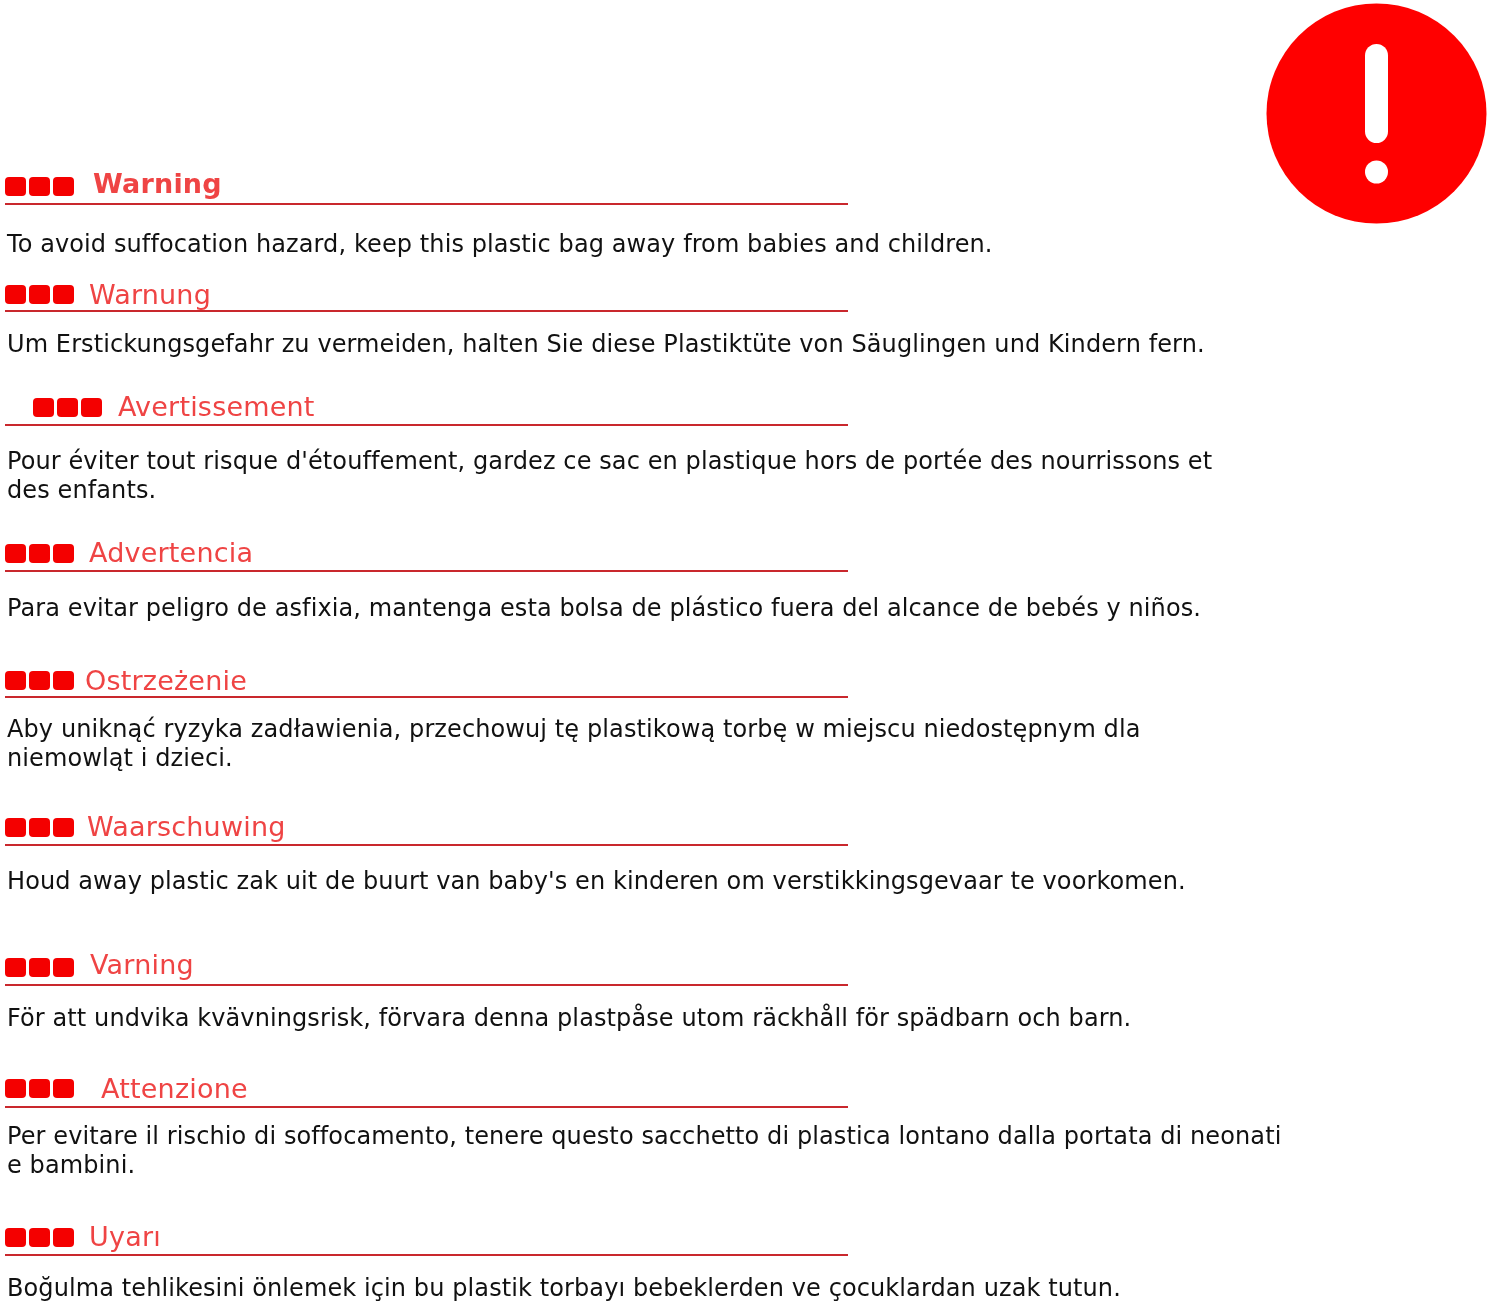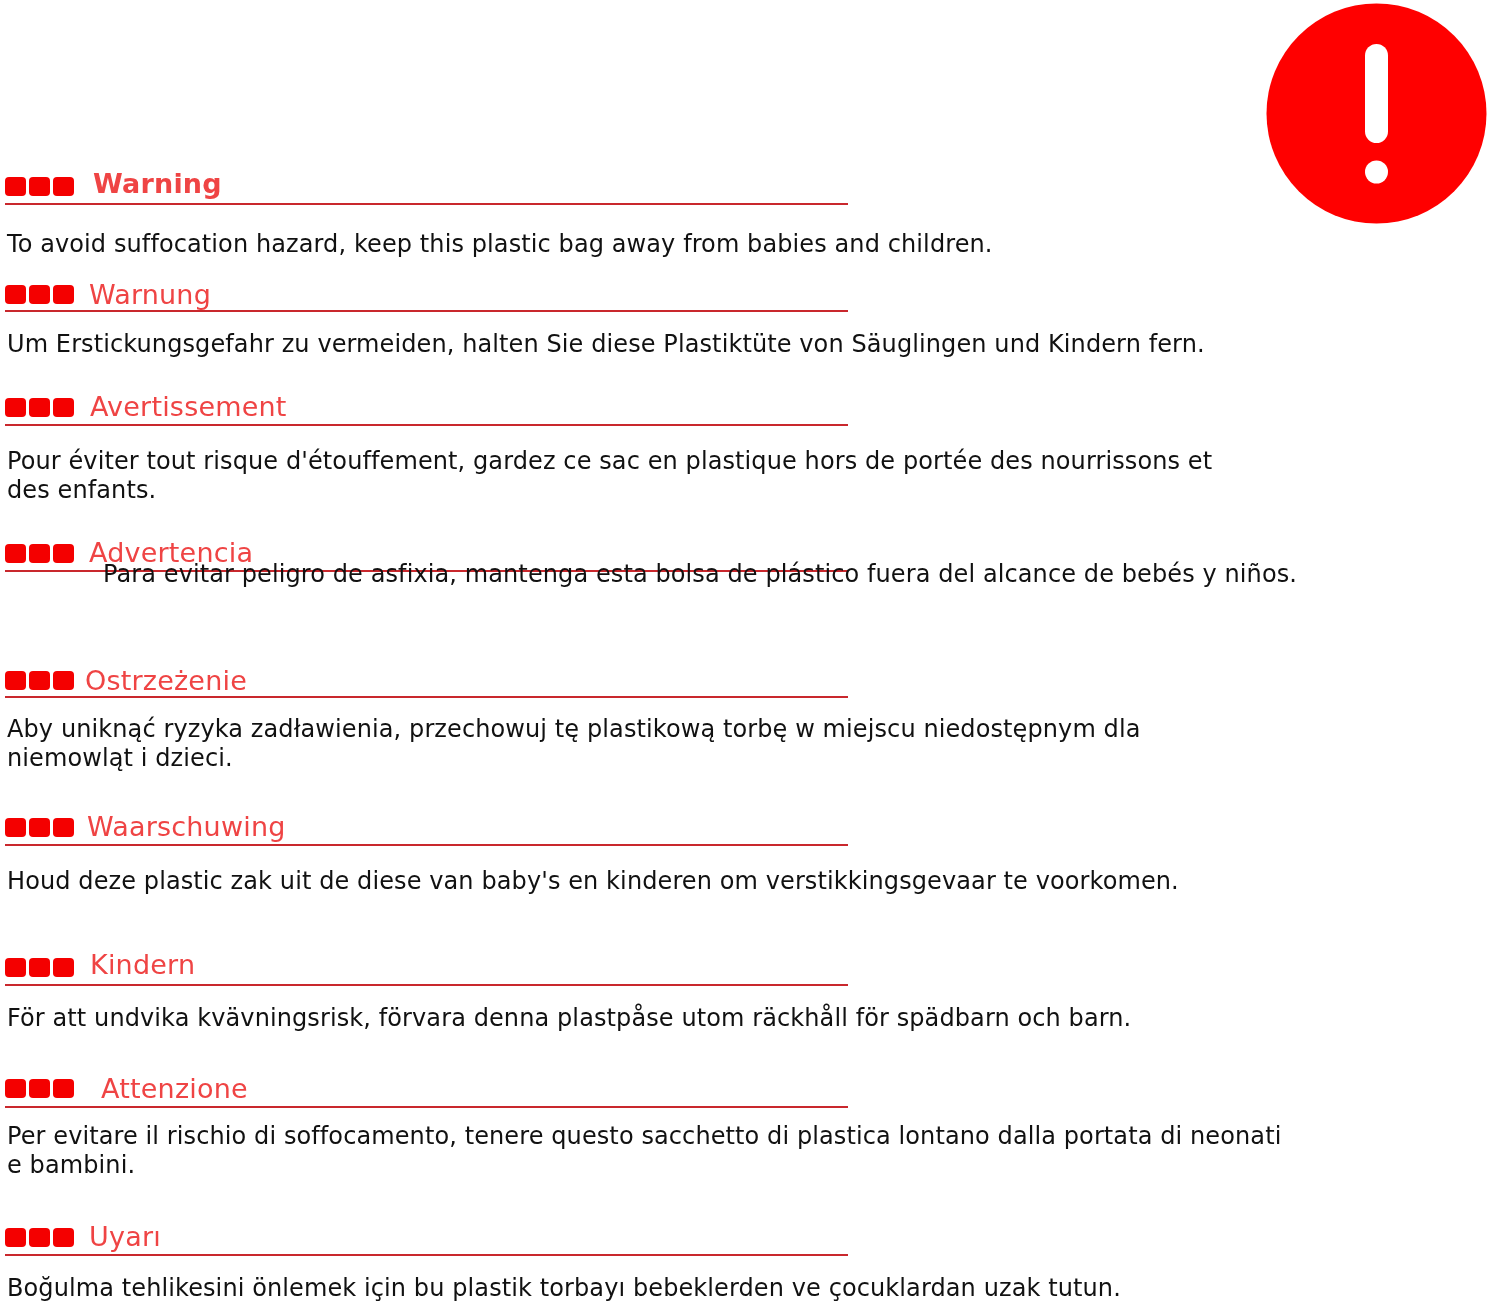--- a/index.html
+++ b/index.html
@@ -100,21 +100,21 @@
         <div class="sq"></div>
         <div class="sq"></div>
     </div>
     <div class="heading" style="left:84px; top:-1px;">Warnung</div>
   </div>
   <div class="rule" style="top:310px;"></div>
   <div class="body-text" style="top:330px;">Um Erstickungsgefahr zu vermeiden, halten Sie diese Plastiktüte von Säuglingen und Kindern fern.</div>
 </div>
 
 <div class="section" style="top:0;">
-  <div class="heading-row" style="top:395px;">
+  <div class="heading-row" style="top:395px;margin-left:28px;">
     <div class="squares" style="top:3px;">
       <div class="sq"></div>
         <div class="sq"></div>
         <div class="sq"></div>
     </div>
     <div class="heading" style="left:85px; top:-3px;">Avertissement</div>
   </div>
   <div class="rule" style="top:424px;"></div>
   <div class="body-text" style="top:447px; width:1225px;">Pour éviter tout risque d'étouffement, gardez ce sac en plastique hors de portée des nourrissons et des enfants.</div>
 </div>
@@ -122,21 +122,21 @@
 <div class="section" style="top:0;">
   <div class="heading-row" style="top:541px;">
     <div class="squares" style="top:3px;">
       <div class="sq"></div>
         <div class="sq"></div>
         <div class="sq"></div>
     </div>
     <div class="heading" style="left:84px; top:-3px;">Advertencia</div>
   </div>
   <div class="rule" style="top:570px;"></div>
-  <div class="body-text" style="top:560px;text-align:right;">Para evitar peligro de asfixia, mantenga esta bolsa de plástico fuera del alcance de bebés y niños.</div>
+  <div class="body-text" style="top:594px;">Para evitar peligro de asfixia, mantenga esta bolsa de plástico fuera del alcance de bebés y niños.</div>
 </div>
 
 <div class="section" style="top:0;">
   <div class="heading-row" style="top:669px;">
     <div class="squares" style="top:2px;">
       <div class="sq"></div>
         <div class="sq"></div>
         <div class="sq"></div>
     </div>
     <div class="heading" style="left:80px; top:-3px;">Ostrzeżenie</div>
@@ -148,31 +148,31 @@
 <div class="section" style="top:0;">
   <div class="heading-row" style="top:815px;padding-left:41px;">
     <div class="squares" style="top:3px;">
       <div class="sq"></div>
         <div class="sq"></div>
         <div class="sq"></div>
     </div>
     <div class="heading" style="left:82px; top:-3px;">Waarschuwing</div>
   </div>
   <div class="rule" style="top:844px;"></div>
-  <div class="body-text" style="top:867px;">Houd deze plastic zak uit de diese van baby's en kinderen om verstikkingsgevaar te voorkomen.</div>
+  <div class="body-text" style="top:867px;">Houd away plastic zak uit de buurt van baby's en kinderen om verstikkingsgevaar te voorkomen.</div>
 </div>
 
 <div class="section" style="top:0;">
   <div class="heading-row" style="top:953px;">
     <div class="squares" style="top:5px;">
       <div class="sq"></div>
         <div class="sq"></div>
         <div class="sq"></div>
     </div>
-    <div class="heading" style="left:85px; top:-3px;">Kindern</div>
+    <div class="heading" style="left:85px; top:-3px;">Varning</div>
   </div>
   <div class="rule" style="top:984px;"></div>
   <div class="body-text" style="top:1004px;">För att undvika kvävningsrisk, förvara denna plastpåse utom räckhåll för spädbarn och barn.</div>
 </div>
 
 <div class="section" style="top:0;">
   <div class="heading-row" style="top:1077px;">
     <div class="squares" style="top:2px;">
       <div class="sq"></div>
         <div class="sq"></div>

